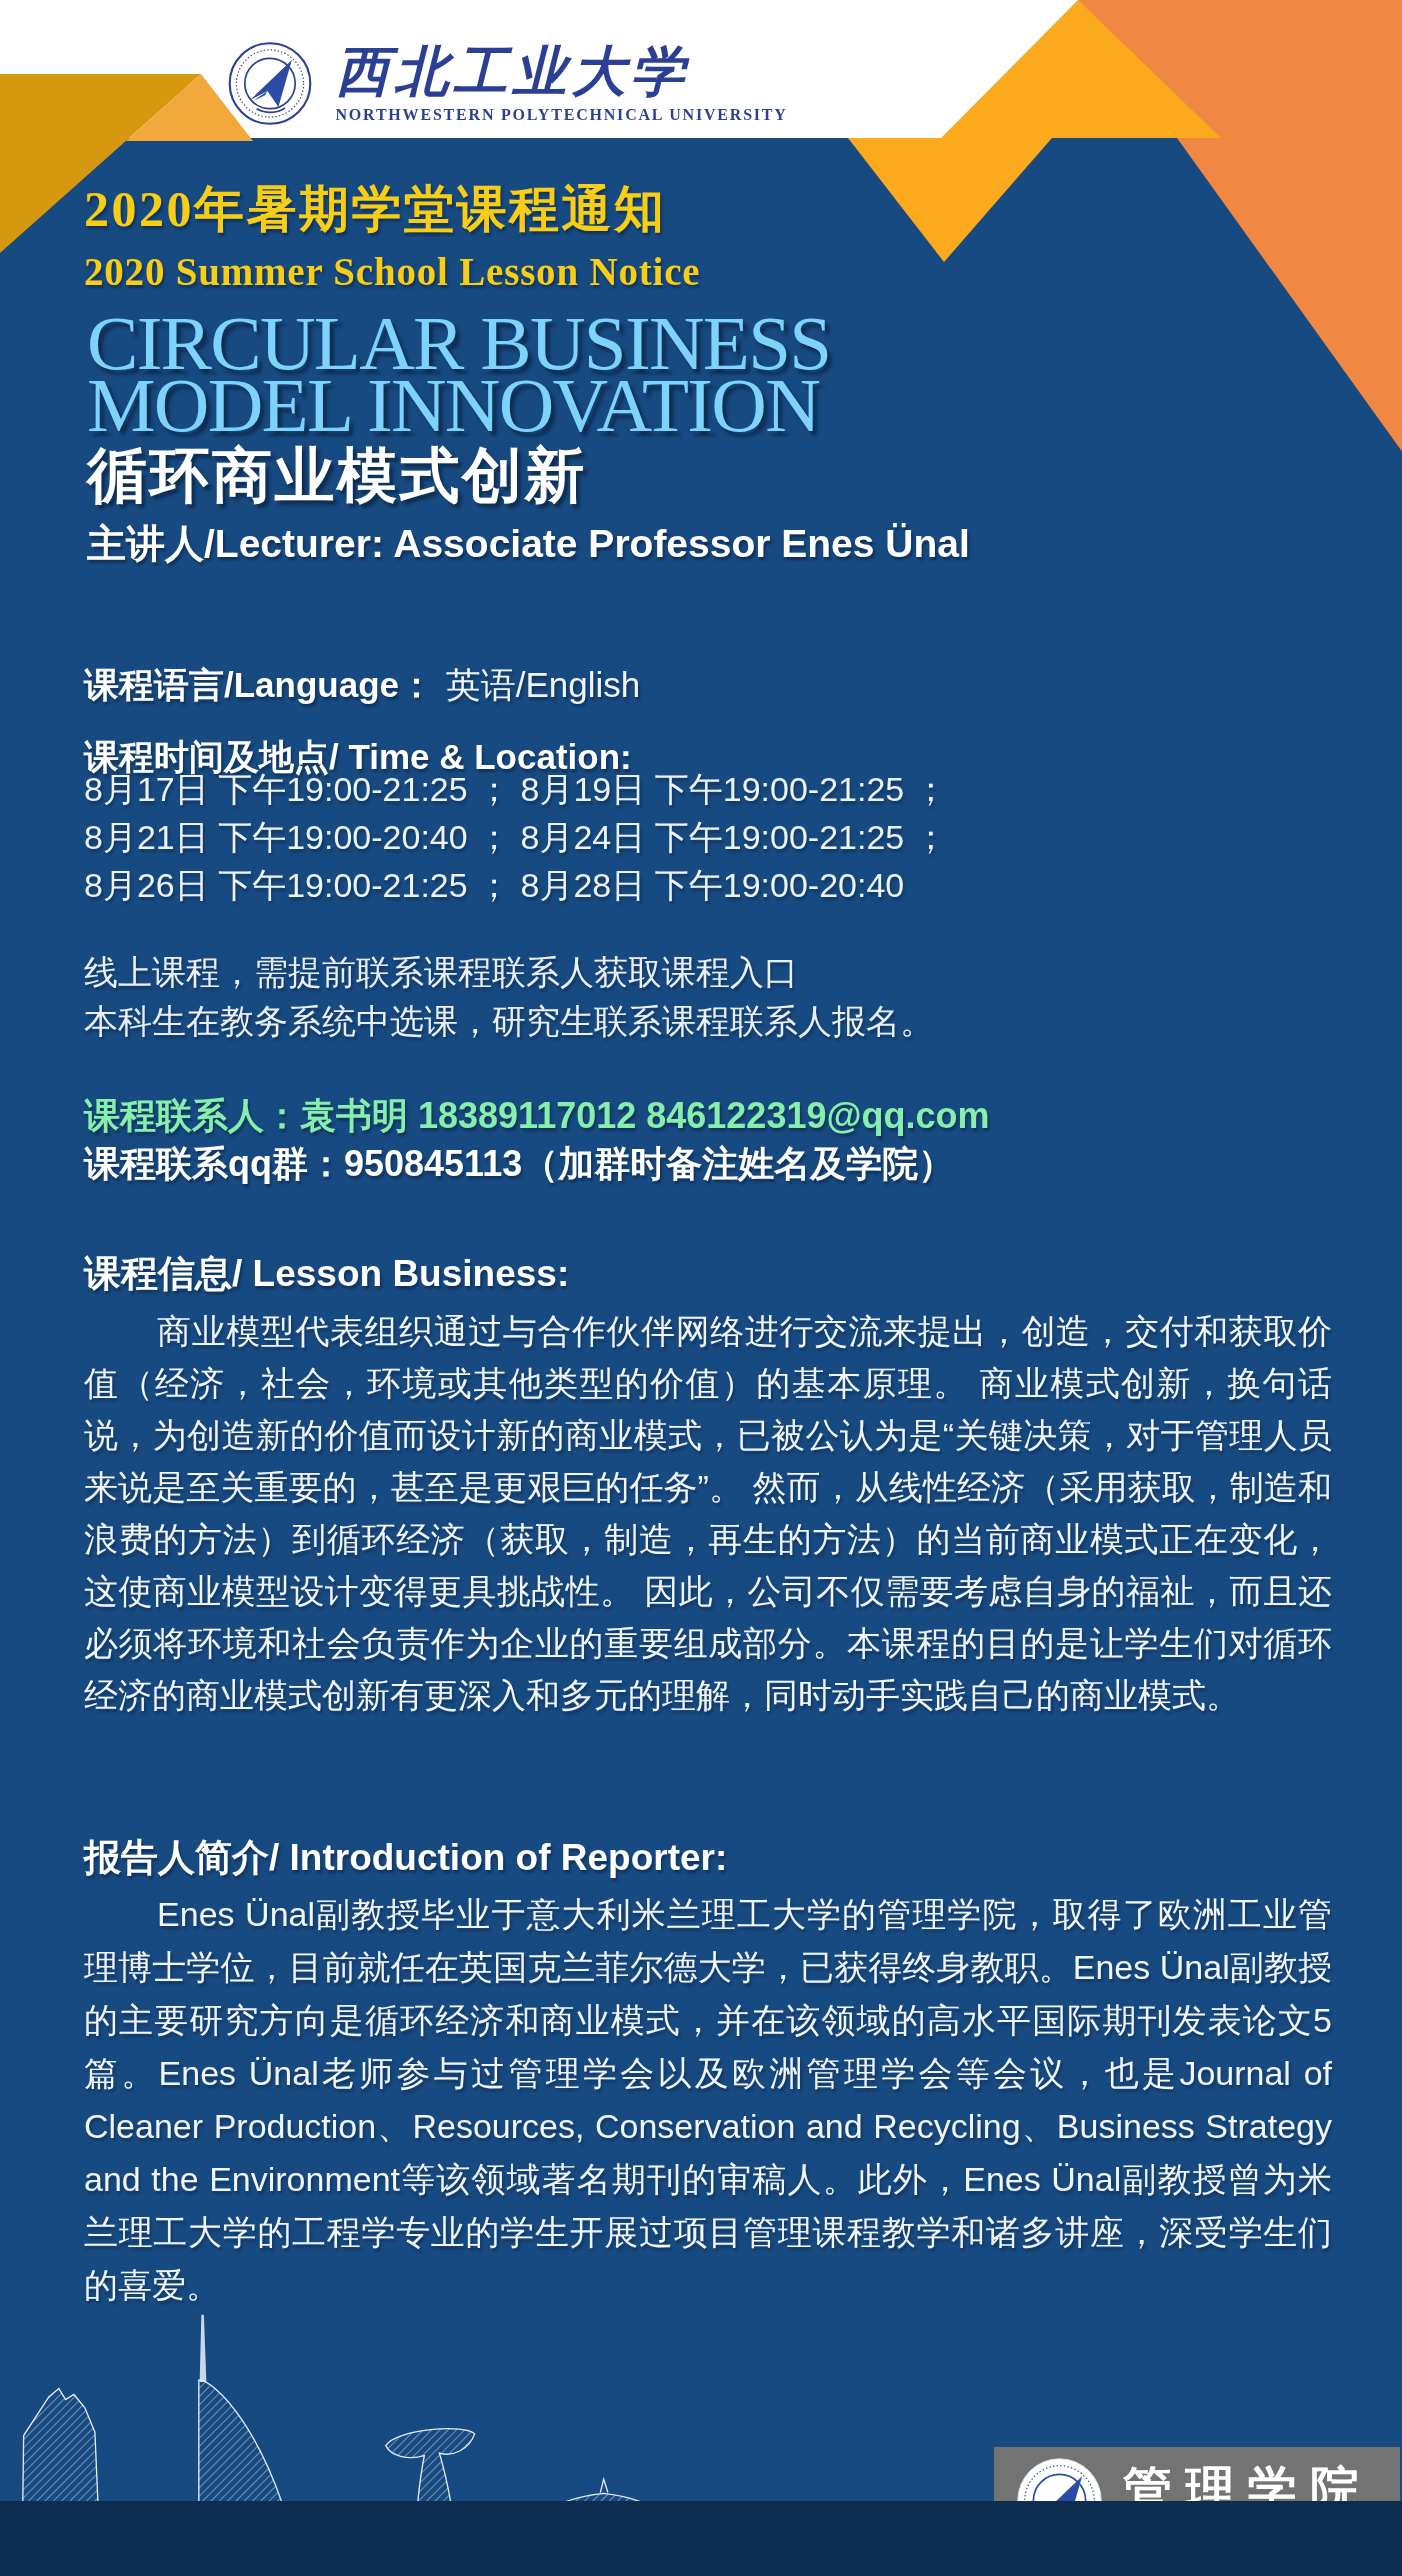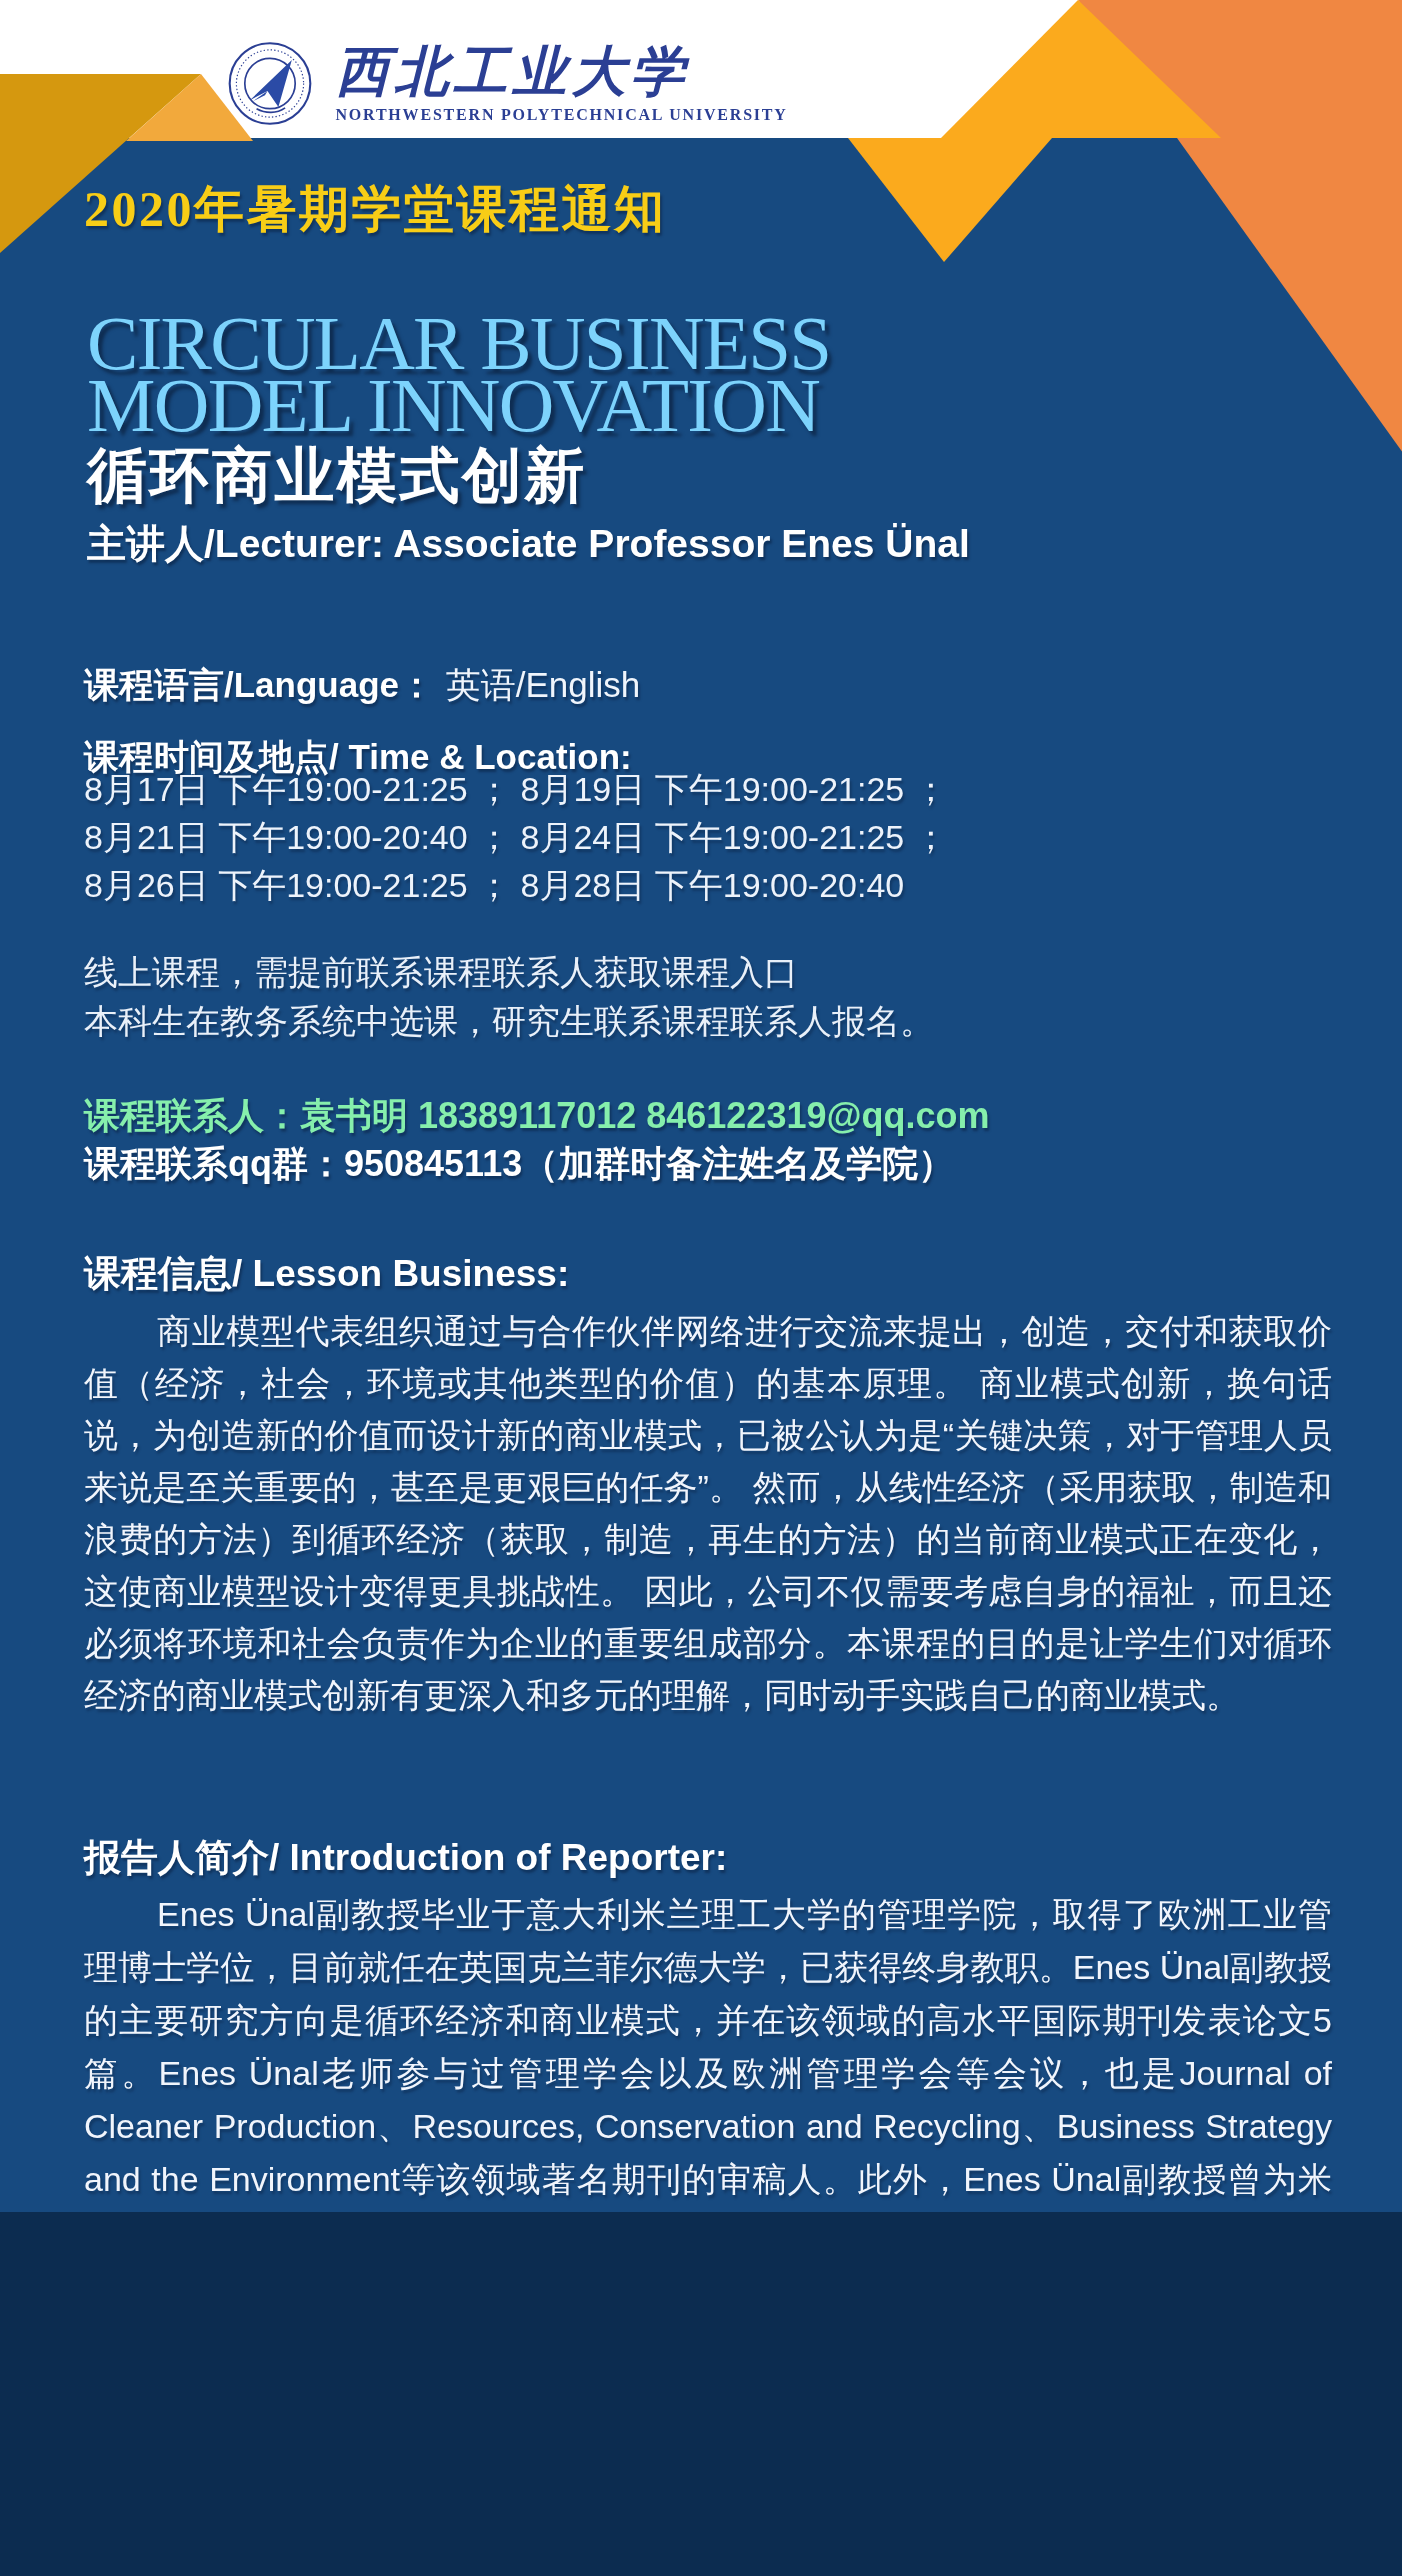--- a/index.html
+++ b/index.html
@@ -1,17 +1,17 @@
 <!DOCTYPE html>
 <html style="font-size:13.4px"><head>
 <meta charset="utf-8">
 <style>
   html,body{margin:0;padding:0;background:#0c2c50;}
   .poster{
-    position:relative;width:1402px;height:2212px;overflow:hidden;
+    position:relative;width:1402px;height:2501px;overflow:hidden;
     background:#174a80;
     font-family:"Liberation Sans", sans-serif;
   }
   
   .white-band{position:absolute;left:0;top:0;width:1402px;height:138px;background:#ffffff;z-index:1;}
   .shape{position:absolute;z-index:2;}
   .tri-gold-left{left:0;top:74px;width:201px;height:179px;background:#d5980f;
     clip-path:polygon(0 0,201px 0,0 179px);}
   .tri-amber-left{left:126px;top:74px;width:127px;height:67px;background:#f2a93c;z-index:3;
     clip-path:polygon(75px 0,127px 67px,0 67px);}
@@ -101,20 +101,21 @@
         <path d="M34,80 C45,86 58,86 68,79" fill="none" stroke="#2b3f94" stroke-width="2"></path>
       </svg>
     </span>
     <span class="uni-text">
       <span class="uni-cn" style="display:block">西北工业大学</span>
       <span class="uni-en" style="display:block">NORTHWESTERN POLYTECHNICAL UNIVERSITY</span>
     </span>
   </div>
 
   <div class="abs yellow-h1">2020年暑期学堂课程通知</div>
+  <div class="abs yellow-h2">2020 Summer School Lesson Notice</div>
 
   <div class="abs title-en">
     <div>CIRCULAR BUSINESS</div>
     <div>MODEL INNOVATION</div>
   </div>
   <div class="abs lecturer">主讲人/Lecturer: Associate Professor Enes Ünal</div>
   <div class="abs title-cn">循环商业模式创新</div>
 
   <div class="abs lang-line">
     <span class="lbl">课程语言/Language：</span><span class="val">英语/English</span>

